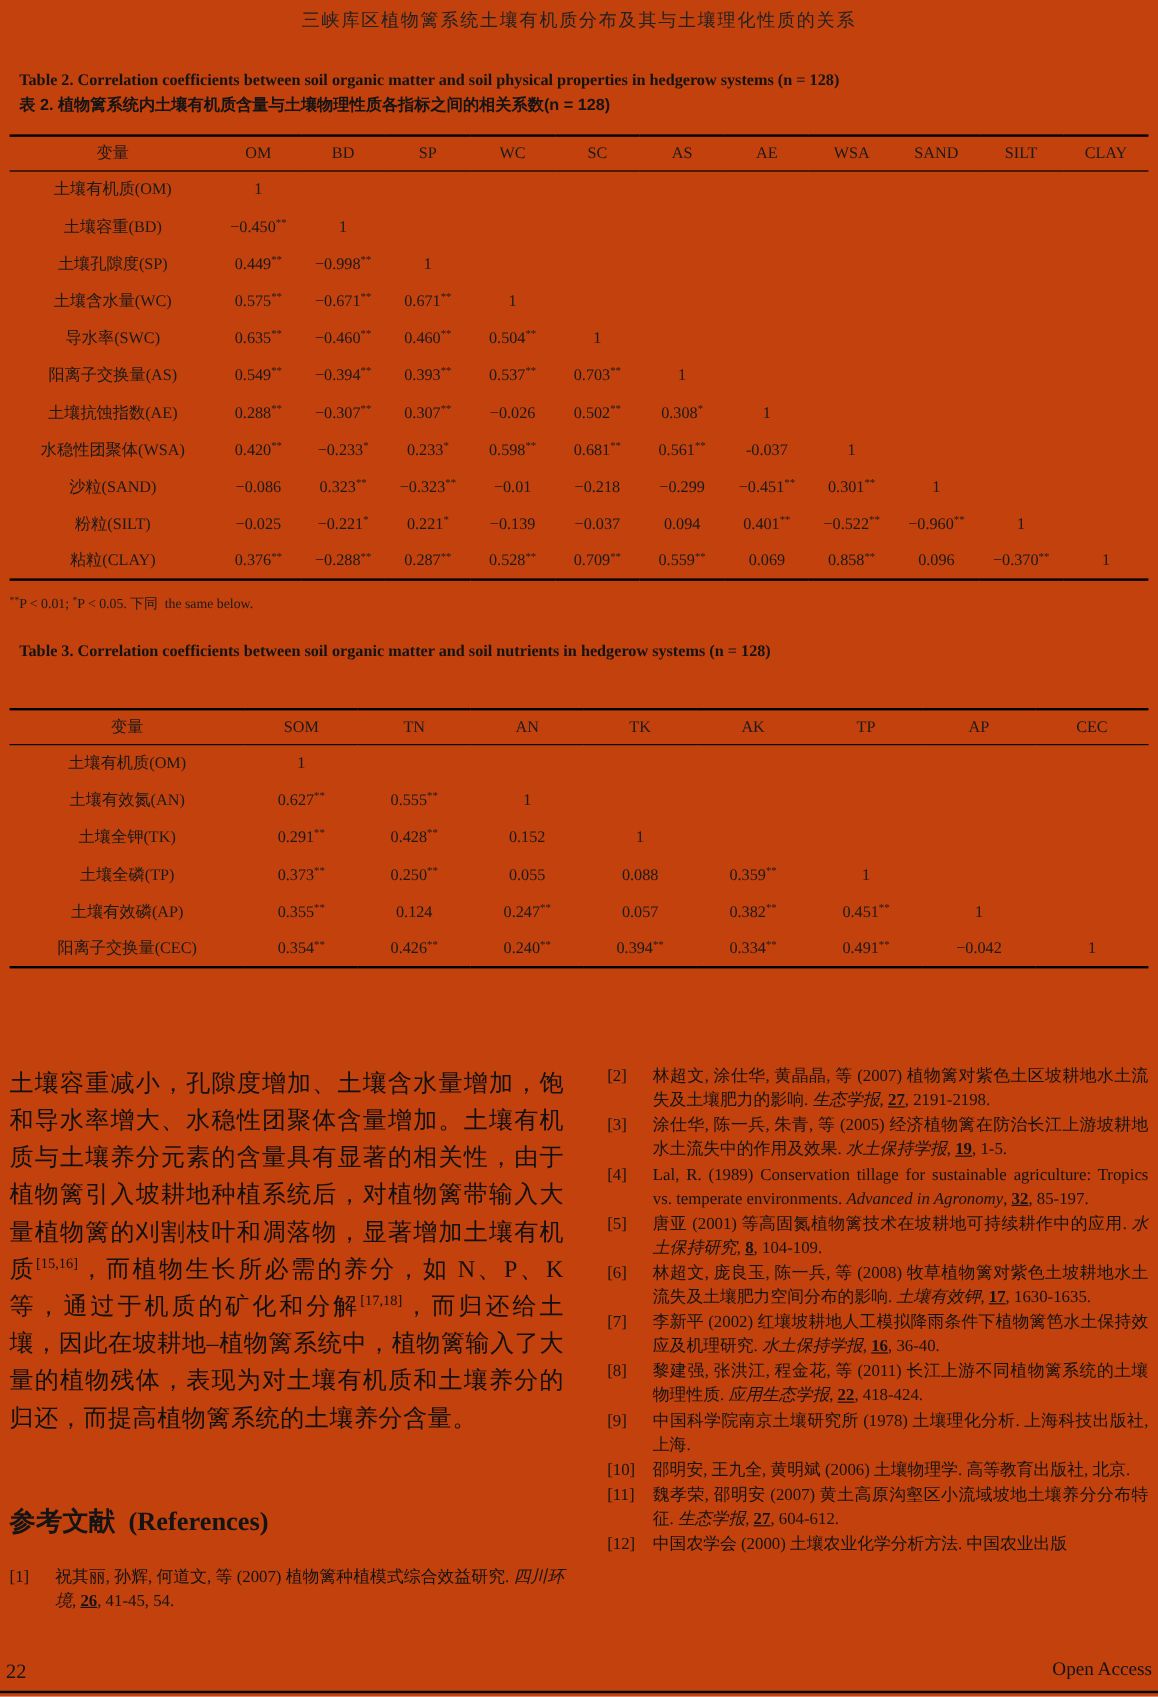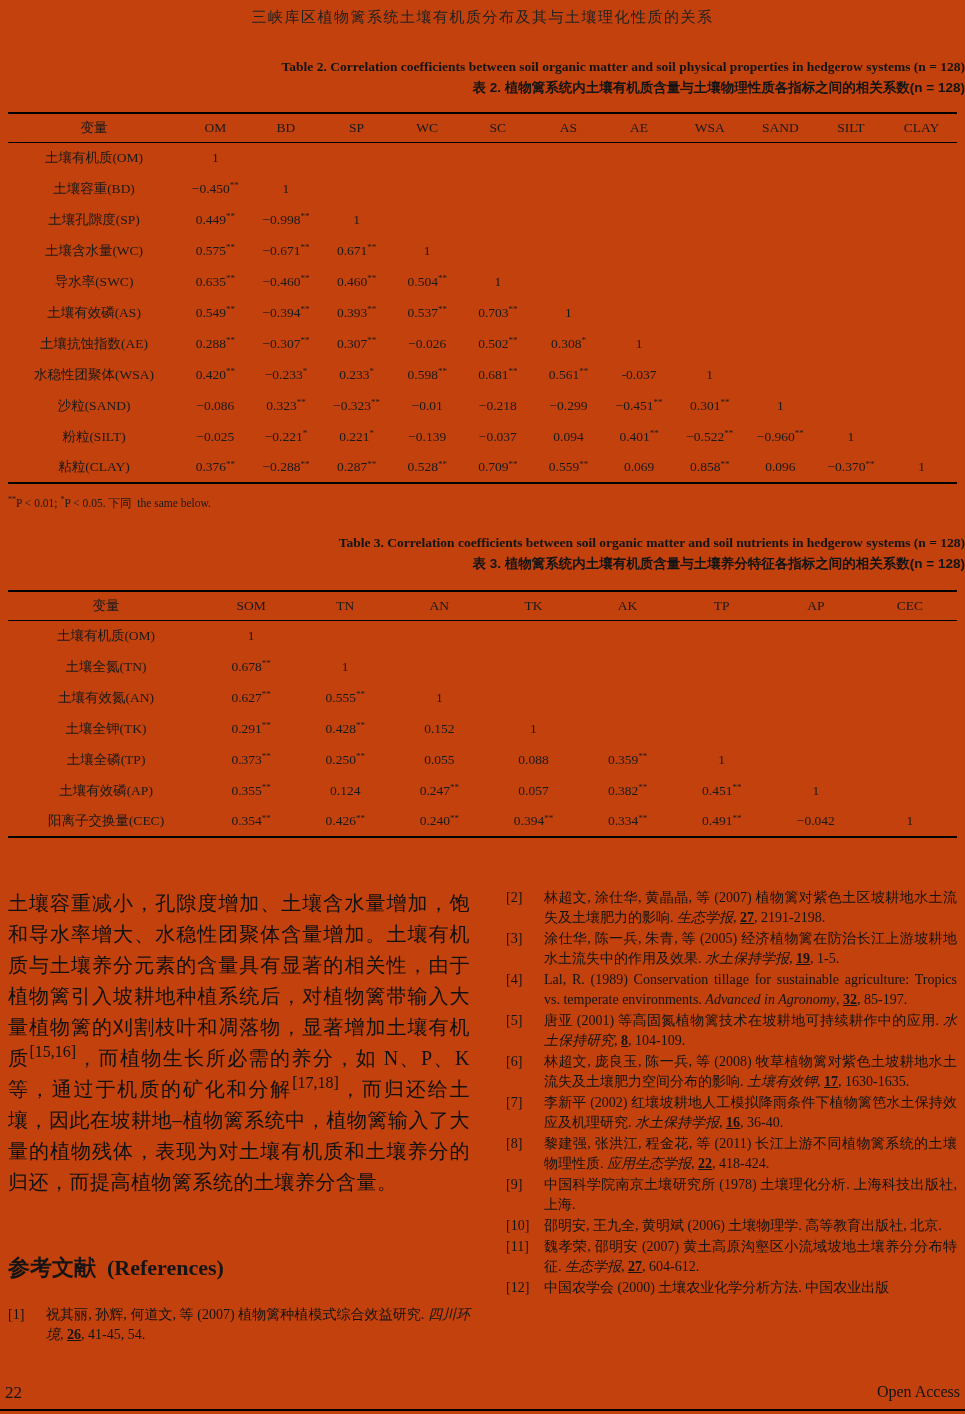--- a/index.html
+++ b/index.html
@@ -6,21 +6,21 @@
   html,body { background:#ffffff; }
   .page {
     position:relative; width:965px; height:1414px; margin:0 auto;
     background:#c2410c; color:#141414; overflow:hidden;
     font-family:"Liberation Serif","DejaVu Serif",serif;
   }
   .header-title {
     position:absolute; top:8px; left:0; right:0;
     text-align:center; font-size:15px; letter-spacing:1.5px; color:#222;
   }
-  .caption { position:absolute; left:16px; right:0; text-align:right; }
+  .caption { position:absolute; left:16px; right:0; text-align:left; }
   .cap-en { font-size:13.5px; font-weight:bold; line-height:21px; }
   .cap-zh { font-size:13.5px; font-weight:bold; line-height:22px;
             font-family:"Liberation Sans","DejaVu Sans",sans-serif; }
   .caption-t2 { top:56px; }
   .caption-t3 { top:532px; }
 
   .data-table {
     position:absolute; left:8px; width:949px;
     border-collapse:collapse; table-layout:fixed;
     font-size:13.5px; color:#1a1a1a;
@@ -38,21 +38,21 @@
   .footnote { position:absolute; top:496px; left:8px; font-size:11.5px; color:#1a1a1a; }
   .footnote sup { font-size:8px; vertical-align:super; line-height:0; }
 
   .columns { position:absolute; top:888px; left:8px; width:949px; display:flex; gap:36px; }
   .col-left { width:462px; }
   .col-right { width:451px; }
   .body-par {
     font-size:20px; line-height:31px; text-align:justify;
     color:#111; letter-spacing:0.5px;
   }
-  .body-par sup { font-size:16px; line-height:0; vertical-align:super; letter-spacing:0; }
+  .body-par sup { font-size:12px; line-height:0; vertical-align:super; letter-spacing:0; }
 
   .refs-heading { margin-top:55px; margin-bottom:22px; font-size:22px; }
   .refs-heading .h-zh { font-family:"Liberation Sans","DejaVu Sans",sans-serif; font-weight:bold; }
   .refs-heading .h-en { font-family:"Liberation Serif","DejaVu Serif",serif; font-weight:bold;text-align:center; }
 
   .refs { font-size:14px; line-height:20px; }
   .ref-item { display:flex; margin:0 0 1px 0; }
   .ref-num { flex:0 0 38px; }
   .ref-body { flex:1; text-align:justify; }
   .ref-body em { font-style:italic; }
@@ -156,21 +156,21 @@
           <td>0.504<sup>**</sup></td>
           <td>1</td>
           <td></td>
           <td></td>
           <td></td>
           <td></td>
           <td></td>
           <td></td>
         </tr>
         <tr>
-          <td>土壤有效磷(AS)</td>
+          <td>阳离子交换量(AS)</td>
           <td>0.549<sup>**</sup></td>
           <td>−0.394<sup>**</sup></td>
           <td>0.393<sup>**</sup></td>
           <td>0.537<sup>**</sup></td>
           <td>0.703<sup>**</sup></td>
           <td>1</td>
           <td></td>
           <td></td>
           <td></td>
           <td></td>
@@ -246,21 +246,20 @@
           <td>−0.370<sup>**</sup></td>
           <td>1</td>
         </tr>
       </tbody>
     </table>
 
   <div class="footnote" id="footnote"><sup>**</sup>P &lt; 0.01; <sup>*</sup>P &lt; 0.05. 下同 the same below.</div>
 
   <div class="caption caption-t3">
     <div class="cap-en">Table 3. Correlation coefficients between soil organic matter and soil nutrients in hedgerow systems (n = 128)</div>
-    <div class="cap-zh">表 3. 植物篱系统内土壤有机质含量与土壤养分特征各指标之间的相关系数(n = 128)</div>
   </div>
 
   <table class="data-table t3" id="table3">
       <thead>
         <tr>
           <th>变量</th>
           <th>SOM</th>
           <th>TN</th>
           <th>AN</th>
           <th>TK</th>
@@ -276,31 +275,20 @@
           <td>1</td>
           <td></td>
           <td></td>
           <td></td>
           <td></td>
           <td></td>
           <td></td>
           <td></td>
         </tr>
         <tr>
-          <td>土壤全氮(TN)</td>
-          <td>0.678<sup>**</sup></td>
-          <td>1</td>
-          <td></td>
-          <td></td>
-          <td></td>
-          <td></td>
-          <td></td>
-          <td></td>
-        </tr>
-        <tr>
           <td>土壤有效氮(AN)</td>
           <td>0.627<sup>**</sup></td>
           <td>0.555<sup>**</sup></td>
           <td>1</td>
           <td></td>
           <td></td>
           <td></td>
           <td></td>
           <td></td>
         </tr>

